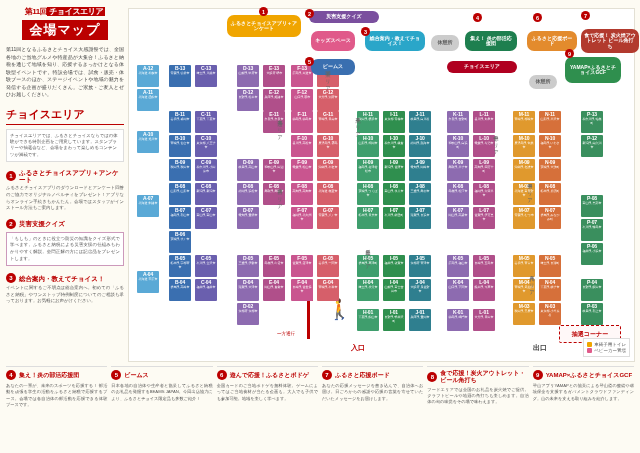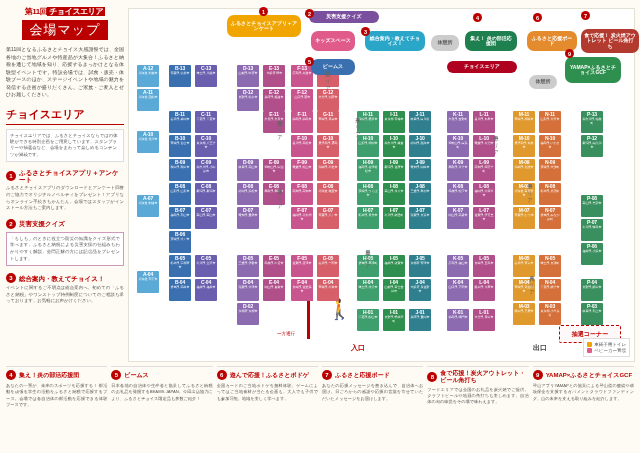--- a/index.html
+++ b/index.html
@@ -12,21 +12,21 @@
     position:relative;
   }
   .page{position:relative;width:640px;height:453px;}
 
   
   .left{position:absolute;left:6px;top:6px;width:118px;}
   .title-block{text-align:center;}
   .t1{font-size:8px;font-weight:bold;color:#b00;letter-spacing:-0.5px;}
   .t1 .hl{background:#b00;color:#fff;padding:0 2px;}
   .t2{font-size:21px;font-weight:bold;color:#b00;letter-spacing:-1px;line-height:1.05;margin-top:1px;}
-  .t3{display:inline-block;background:#b00;color:#fff;font-size:13px;font-weight:normal;padding:1px 8px;margin-top:3px;letter-spacing:1px;}
+  .t3{display:inline-block;background:#b00;color:#fff;font-size:13px;font-weight:bold;padding:1px 8px;margin-top:3px;letter-spacing:1px;}
   .lead{font-size:5px;line-height:1.5;margin-top:6px;color:#444;text-align:justify;}
 
   .choice-head{font-size:11px;font-weight:bold;color:#b00;margin-top:8px;border-bottom:1px solid #b00;padding-bottom:2px;}
   .choice-note{font-size:4.4px;line-height:1.45;color:#555;border:1px solid #ddd;background:#fff;padding:3px;margin-top:4px;}
 
   .numitem{margin-top:7px;}
   .numhead{display:flex;align-items:center;gap:3px;}
   .circ{width:10px;height:10px;border-radius:50%;background:#b00;color:#fff;font-size:6px;font-weight:bold;
         display:flex;align-items:center;justify-content:center;flex:0 0 auto;}
   .numtitle{font-size:6.5px;font-weight:bold;color:#b00;line-height:1.1;}

